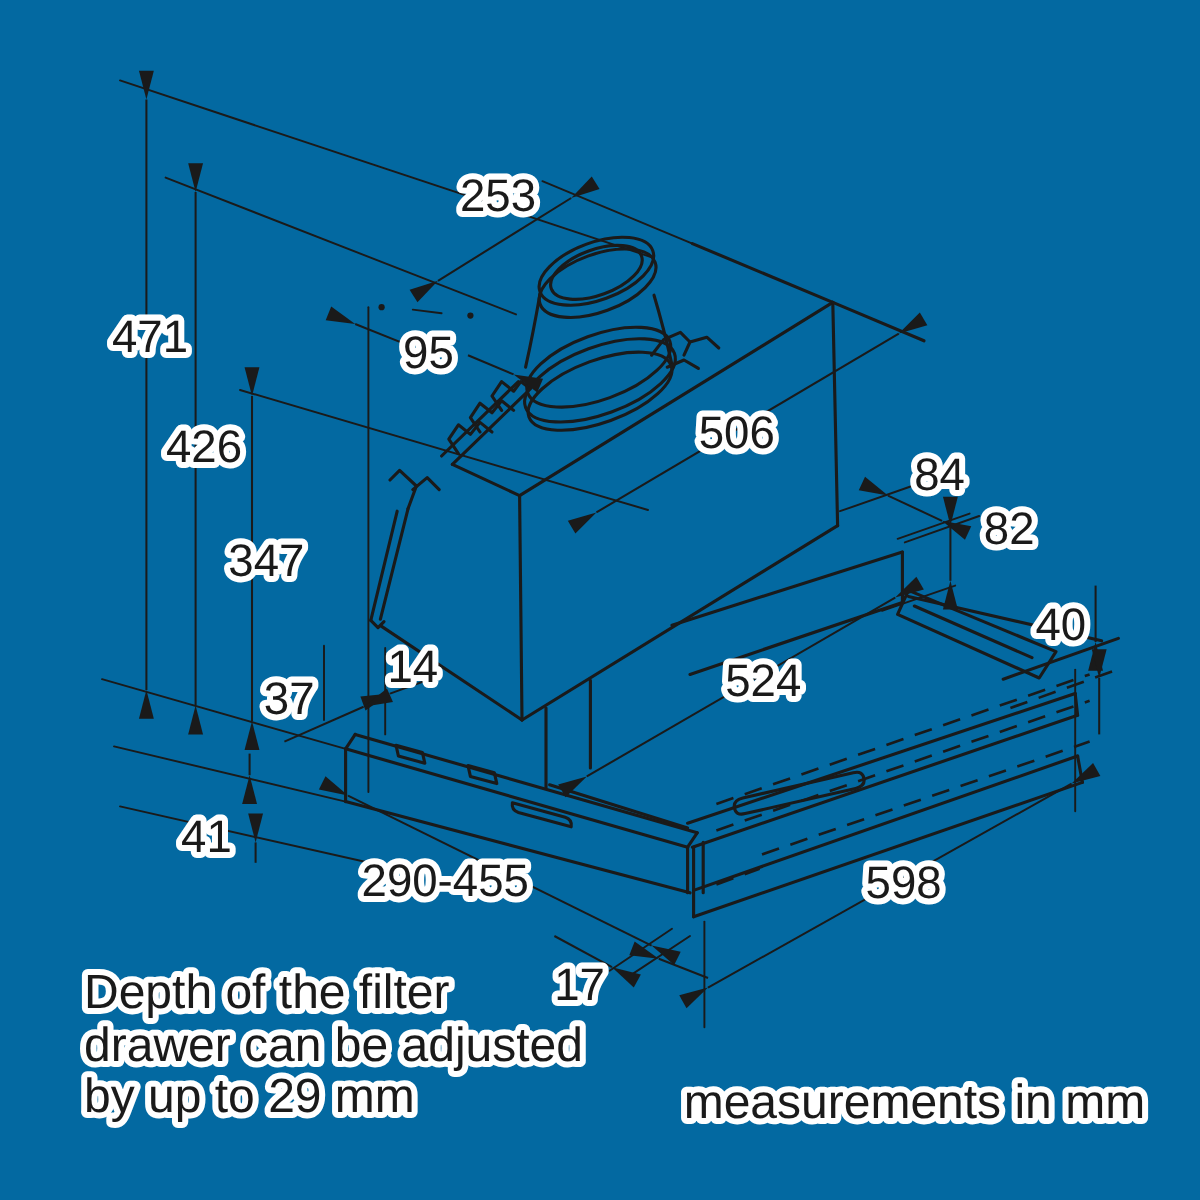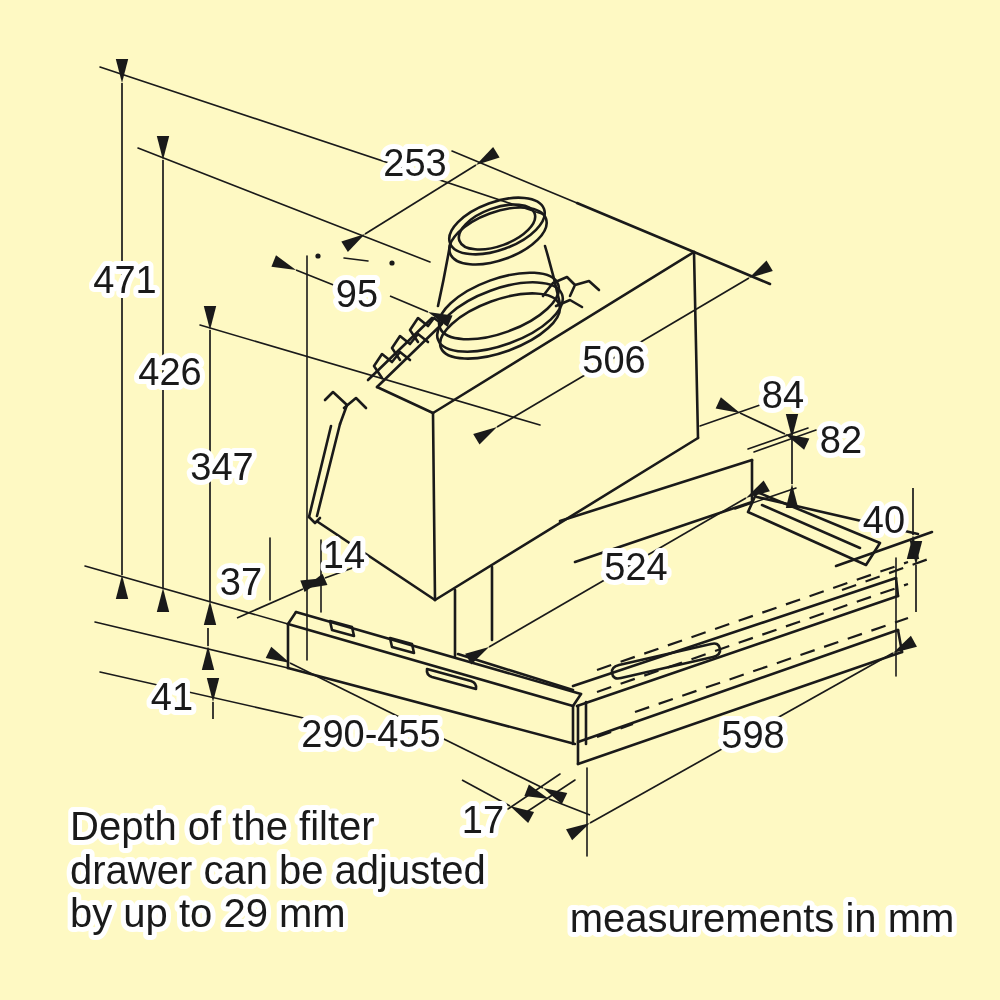--- a/index.html
+++ b/index.html
@@ -1,16 +1,16 @@
 <!DOCTYPE html>
 <html><head>
 <meta charset="utf-8">
 <style>
   html,body{margin:0;padding:0;background:#ffffff;}
-  .stage{width:1000px;height:1000px;position:relative;background:#fef9c3;}
+  .stage{width:1000px;height:1000px;position:relative;background:#0369a1;}
   svg{display:block;}
   .obj{stroke:#1a1a1a;stroke-width:2.6;fill:none;stroke-linecap:round;stroke-linejoin:round;}
   .thin{stroke:#1a1a1a;stroke-width:1.6;fill:none;stroke-linecap:round;}
   .dim{stroke:#1a1a1a;stroke-width:1.7;fill:none;}
   .dash{stroke:#1a1a1a;stroke-width:2.2;fill:none;stroke-dasharray:15 10;stroke-linecap:butt;}
   .mark{fill:#1a1a1a;}
   text{font-family:"Liberation Sans","DejaVu Sans",sans-serif;fill:#1a1a1a;
        paint-order:stroke;stroke:#ffffff;stroke-width:10;stroke-linejoin:round;}
   .dimtxt{font-size:38px;text-anchor:middle;}
   .cap{font-size:40px;text-anchor:start;}

